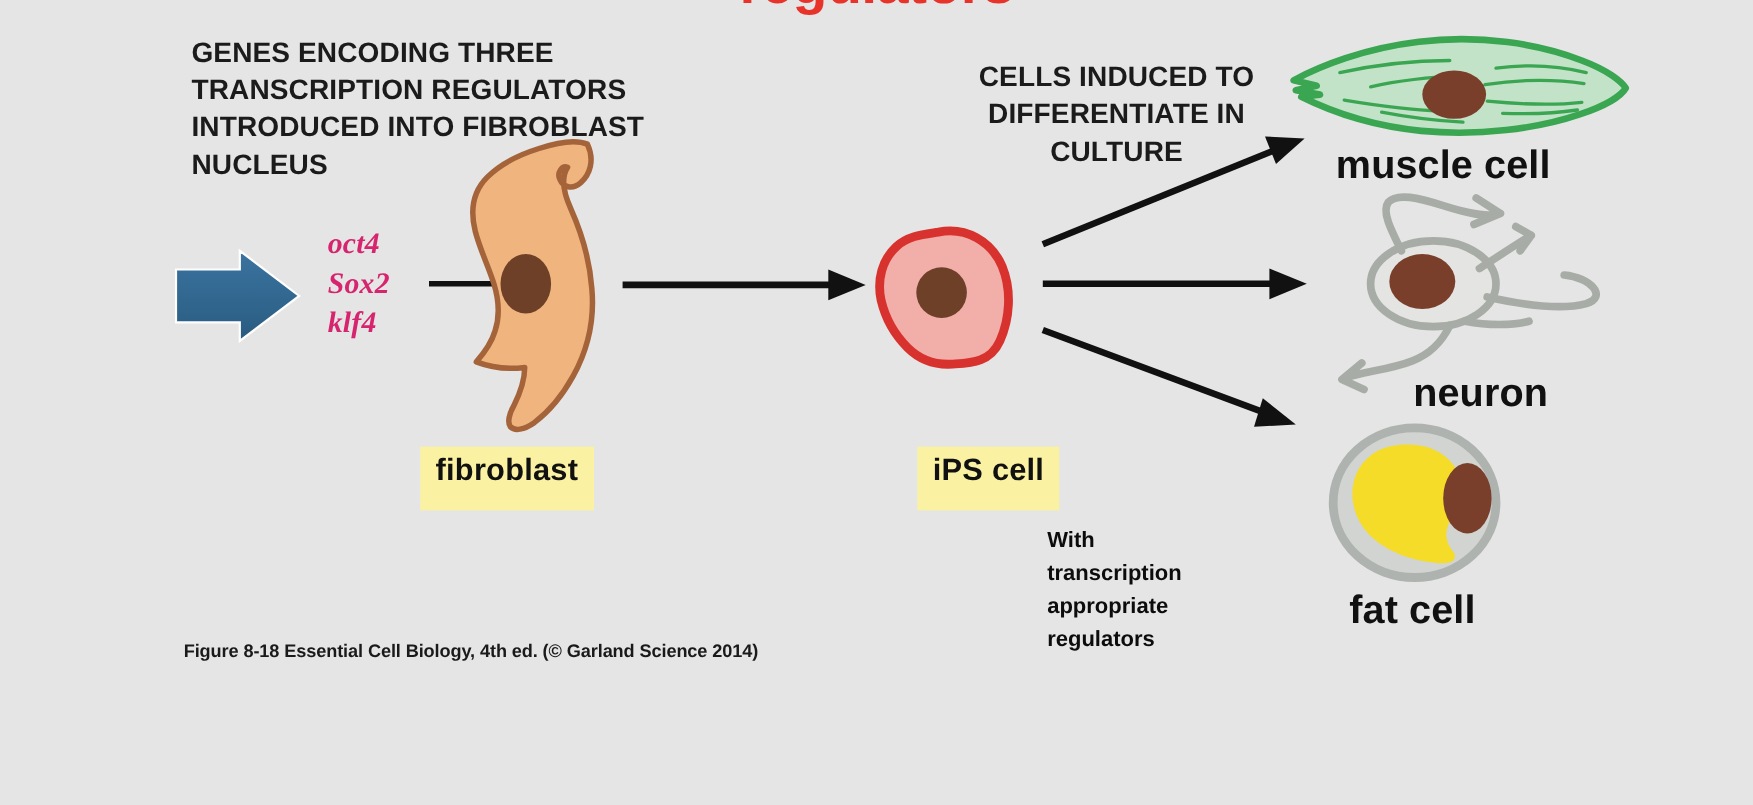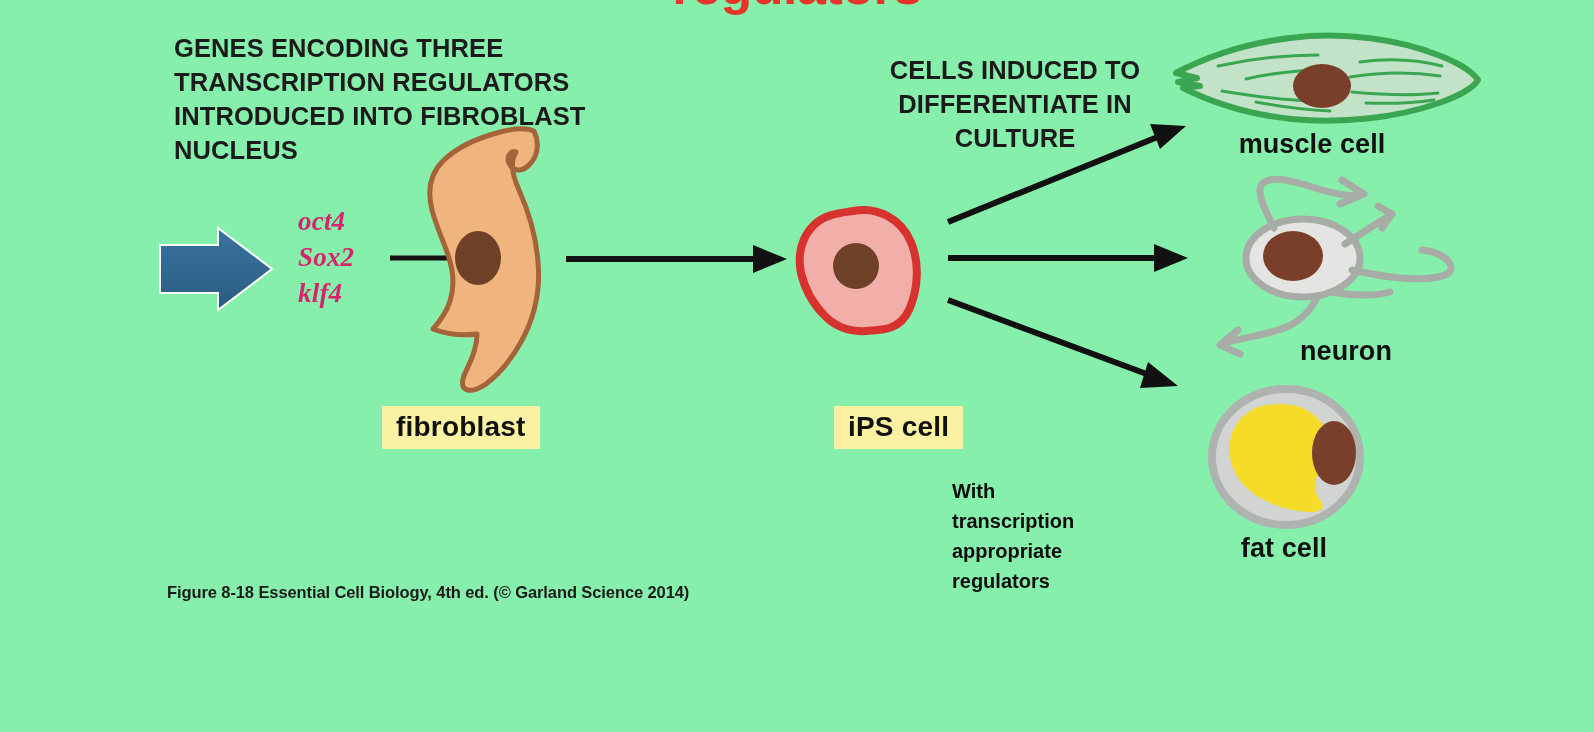--- a/index.html
+++ b/index.html
@@ -8,21 +8,21 @@
     background: #ffffff;
   }
   body {
     font-family: "Liberation Sans", sans-serif;
     -webkit-font-smoothing: antialiased;
   }
   #stage {
     position: relative;
     width: 1594px;
     height: 732px;
-    background: #86efac;
+    background: #e5e5e5;
     overflow: hidden;
   }
   .abs { position: absolute; }
 
   
   #slide-title {
     left: 0;
     top: -40px;
     width: 1594px;
     text-align: center;
@@ -42,34 +42,34 @@
     letter-spacing: 0.1px;
   }
   #intro-text { left: 174px; top: 31px; width: 430px; text-align: left; }
   #divide-text { left: 568px; top: 139px; width: 252px; text-align: center; }
   #differentiate-text { left: 872px; top: 53px; width: 262px; text-align: center; margin-left: 12px; }
 
   
   .cell-label {
     font-weight: bold;
     color: #111111;
-    font-size: 27px;
+    font-size: 36px;
     letter-spacing: 0.1px;
   }
   #muscle-label { left: 1198px; top: 129px; width: 228px; text-align: center; }
   #neuron-label { left: 1232px; top: 336px; width: 228px; text-align: center; }
   #fat-label    { left: 1170px; top: 533px; width: 228px; text-align: center; }
 
   
   .hl-label {
     font-weight: bold;
     font-size: 28px;
     color: #111111;
     background: #FAF2A2;
-    padding: 7px 14px 8px 14px;
+    padding: 7px 14px 23px 14px;
     line-height: 1;
     letter-spacing: 0.2px;
     white-space: nowrap;
   }
   #fibroblast-label { left: 382px; top: 406px; }
   #ips-label { left: 834px; top: 406px; }
 
   
   #gene-list {
     left: 298px;

